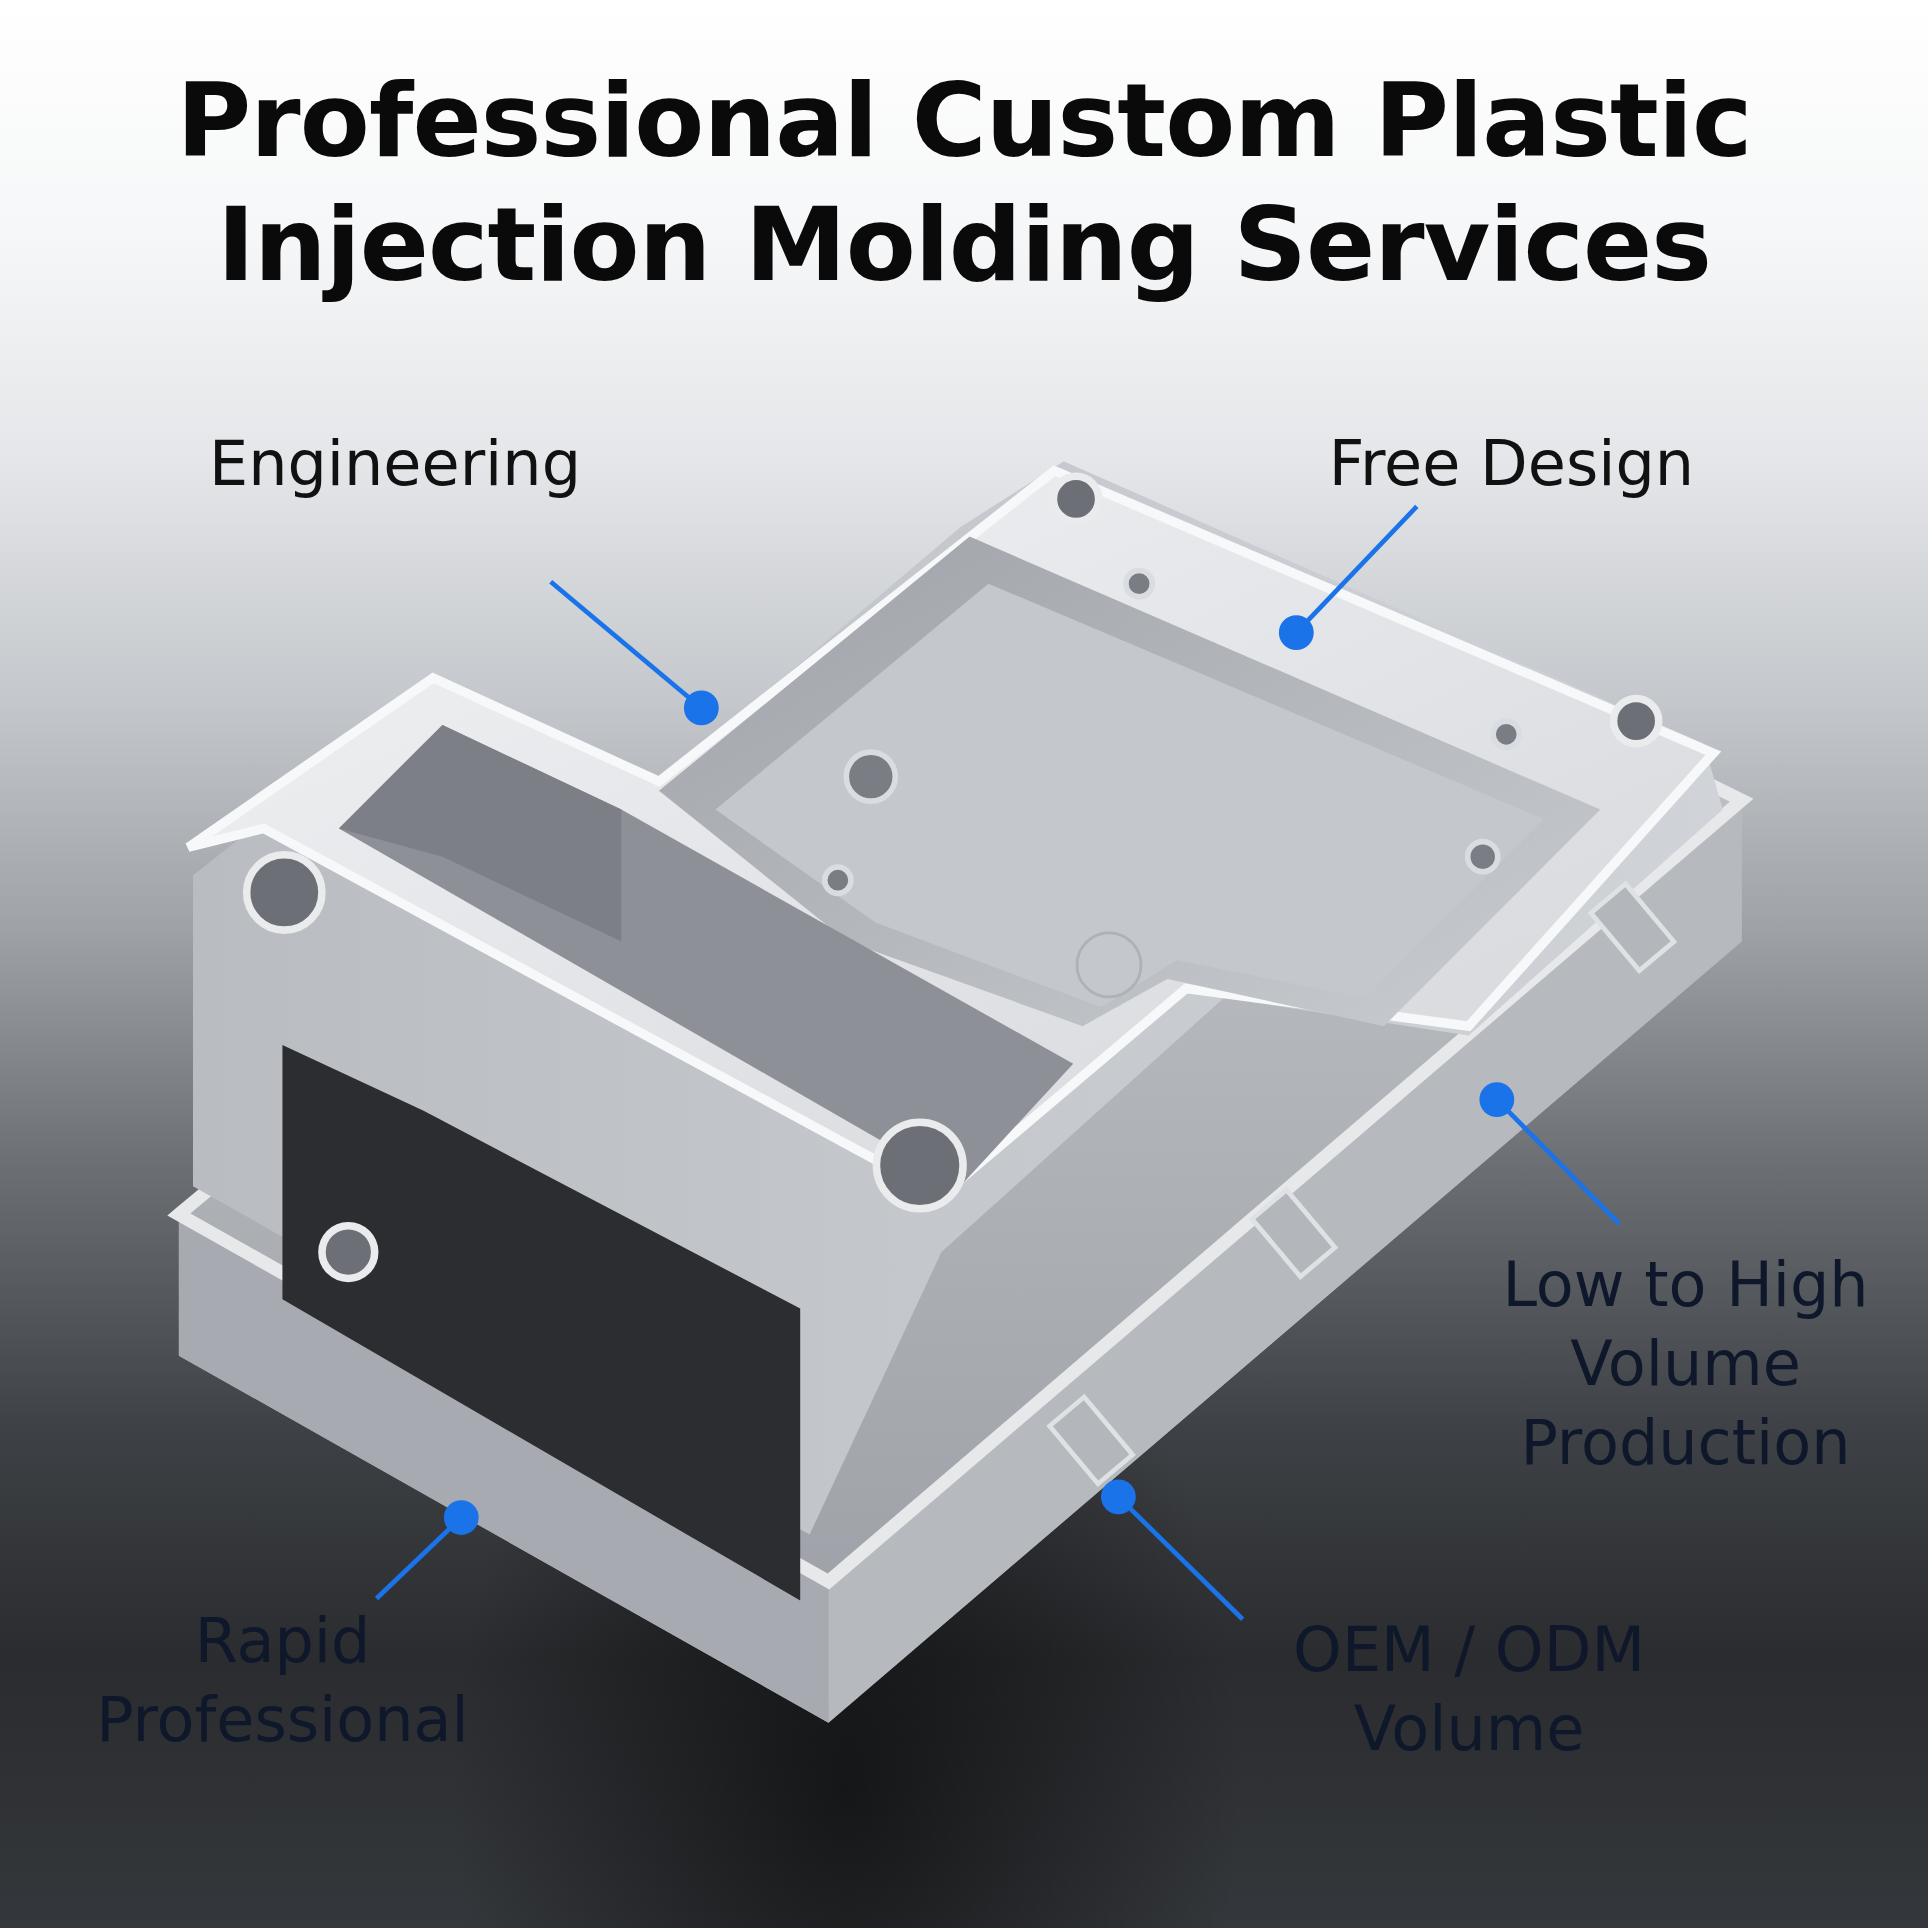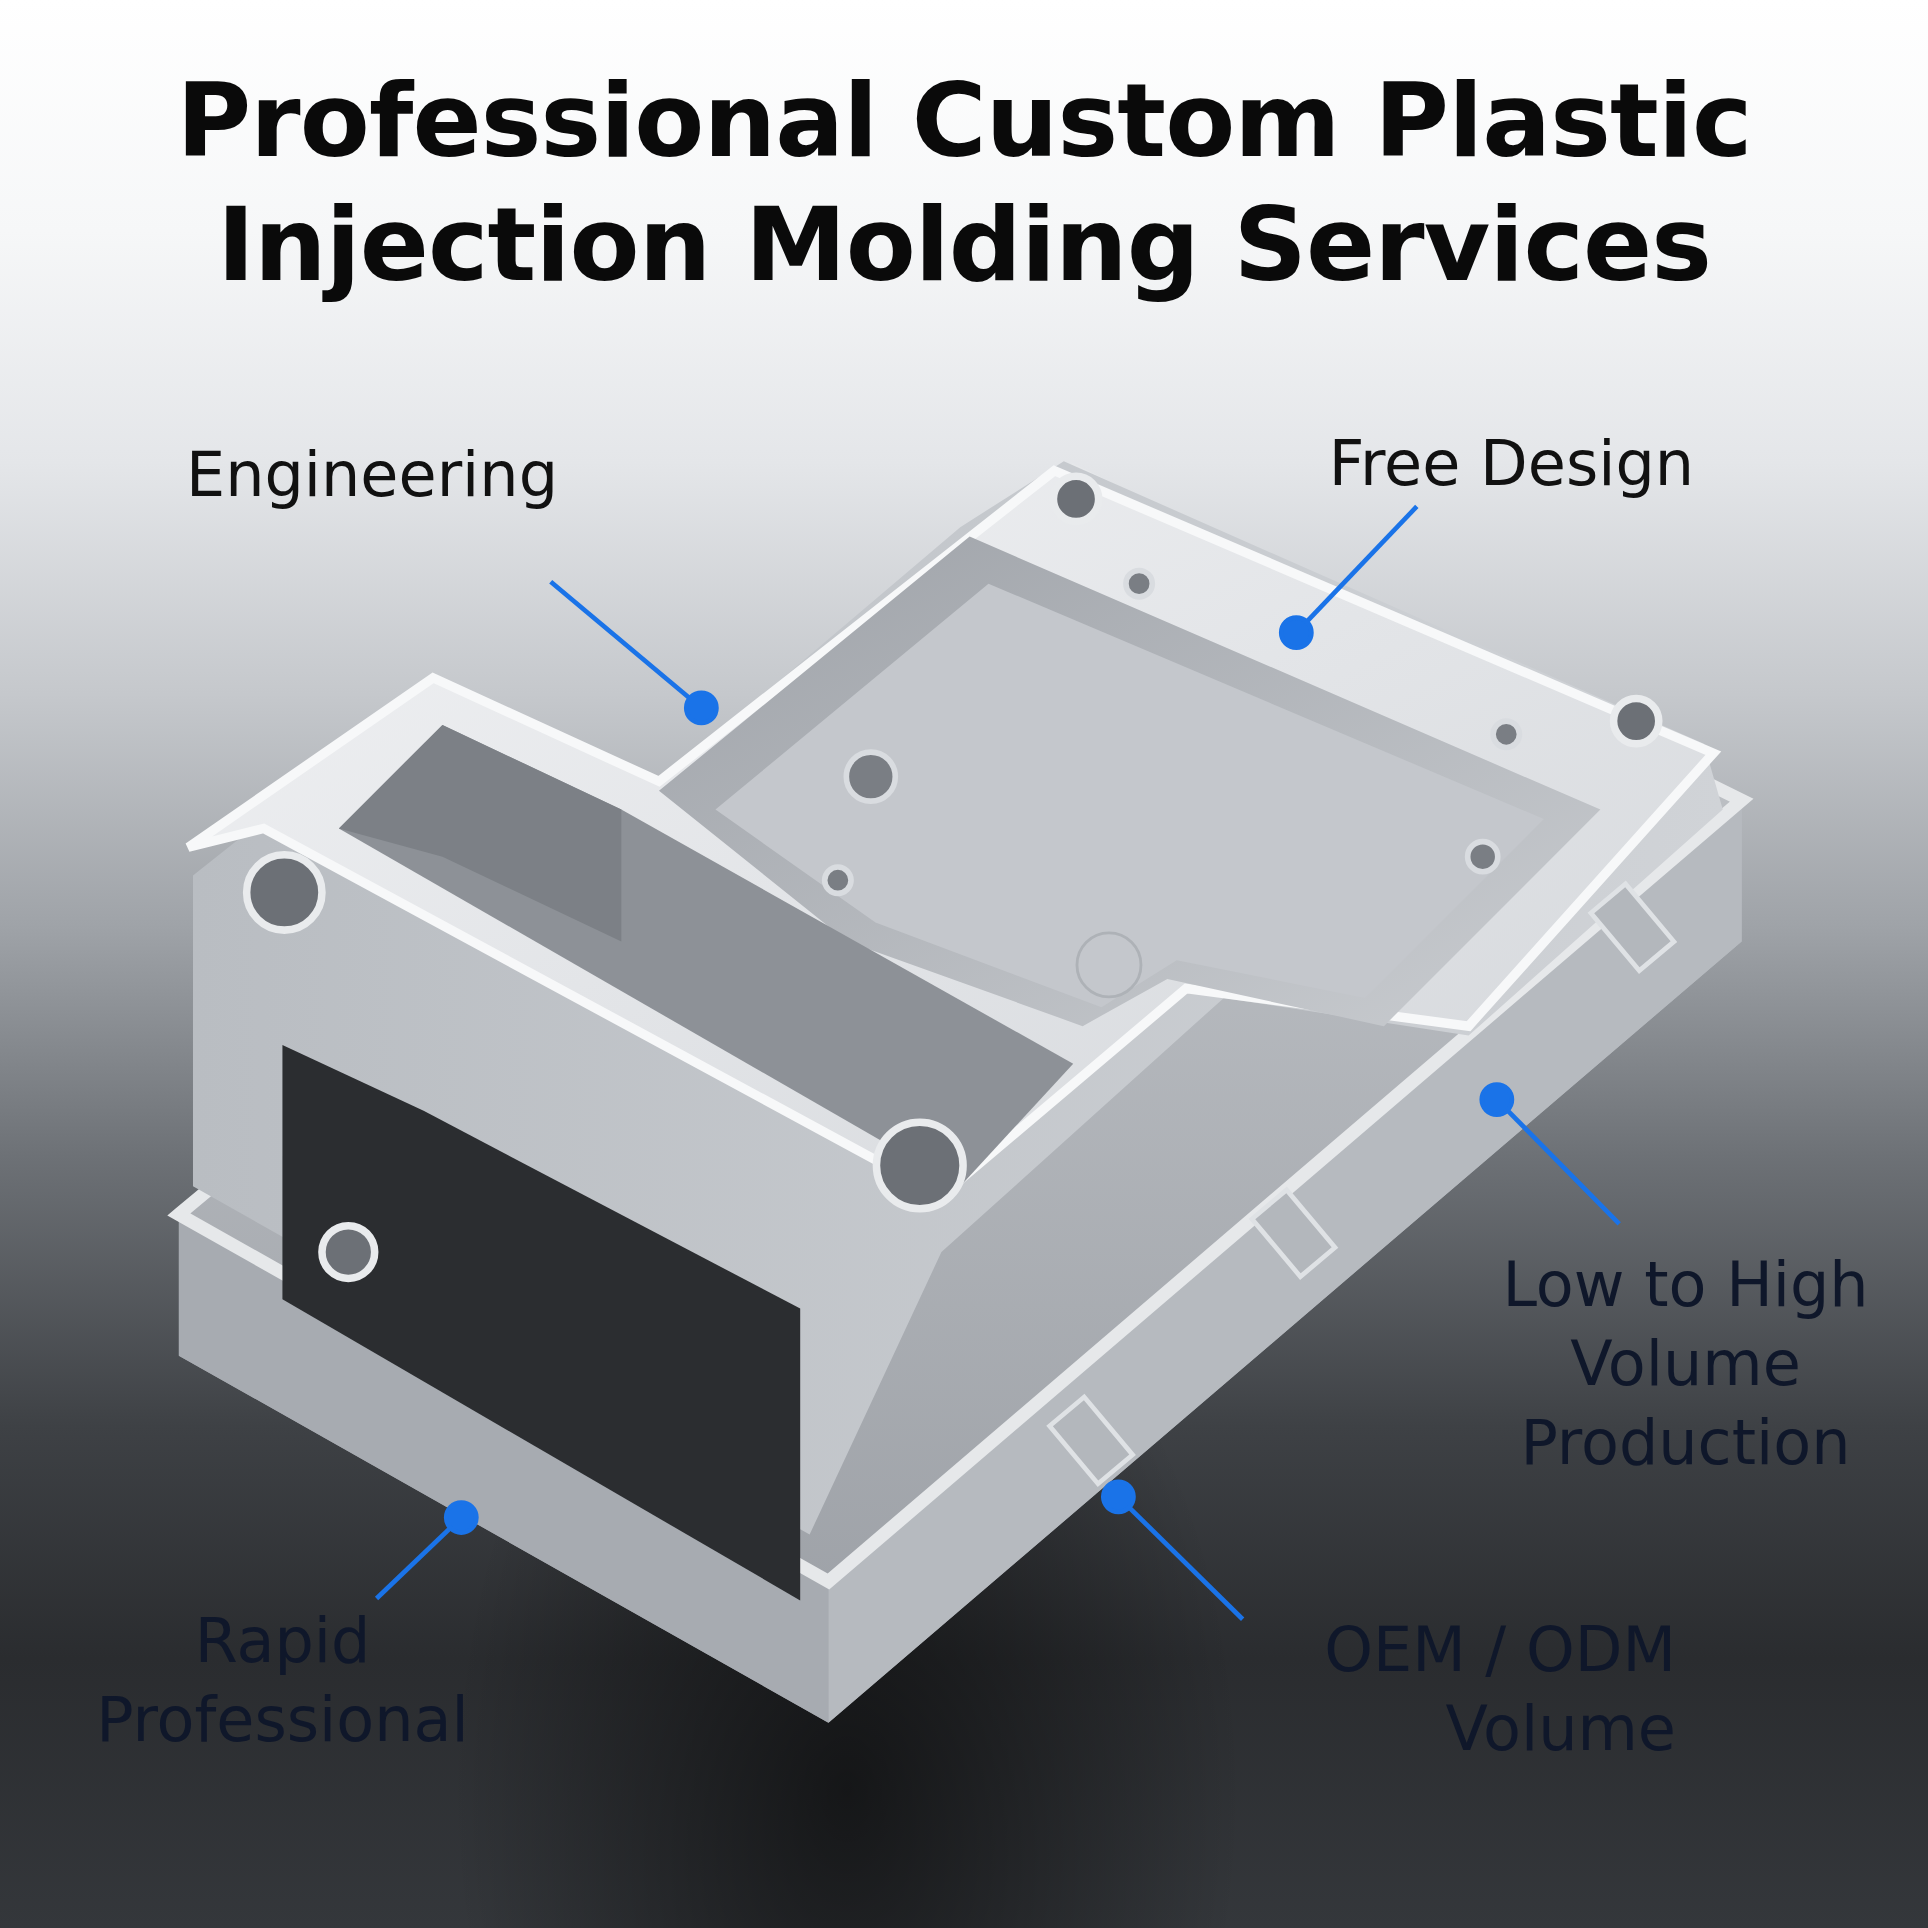--- a/index.html
+++ b/index.html
@@ -91,32 +91,32 @@
     <circle cx="1377" cy="672" r="16"></circle>
     <line x1="1590" y1="1168" x2="1720" y2="1300"></line>
     <circle cx="1590" cy="1168" r="16"></circle>
     <line x1="490" y1="1612" x2="400" y2="1698"></line>
     <circle cx="490" cy="1612" r="16"></circle>
     <line x1="1188" y1="1590" x2="1320" y2="1720"></line>
     <circle cx="1188" cy="1590" r="16"></circle>
   </g>
 </svg>
 
-<div class="label dark" style="left:179px; top:424px; width:386px;margin-top:11px;">
+<div class="label dark" style="left:202px; top:424px; width:386px;">
   <span>Engineering</span>
 </div>
 <div class="label dark" style="left:1314px; top:424px; width:395px;">
   <span>Free Design</span>
 </div>
 <div class="label light" style="left:1469px; top:1245px; width:433px;">
   <span>Low to High</span>
   <span>Volume</span>
   <span>Production</span>
 </div>
 <div class="label light" style="left:80px; top:1601px; width:405px;">
   <span>Rapid</span>
   <span>Professional</span>
 </div>
-<div class="label light" style="left:1262px; top:1610px; width:414px; text-align:right;">
+<div class="label light" style="left:1262px; top:1610px; width:414px; text-align:center;">
   <span>OEM / ODM</span>
   <span>Volume</span>
 </div>
 
 
 </body></html>

